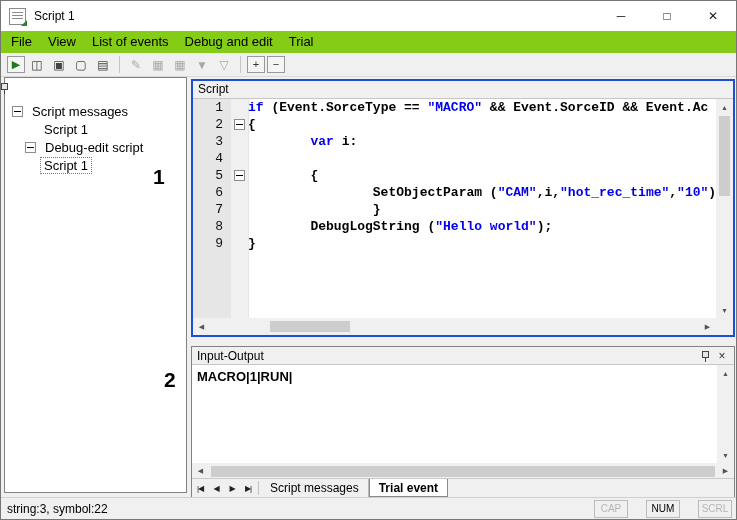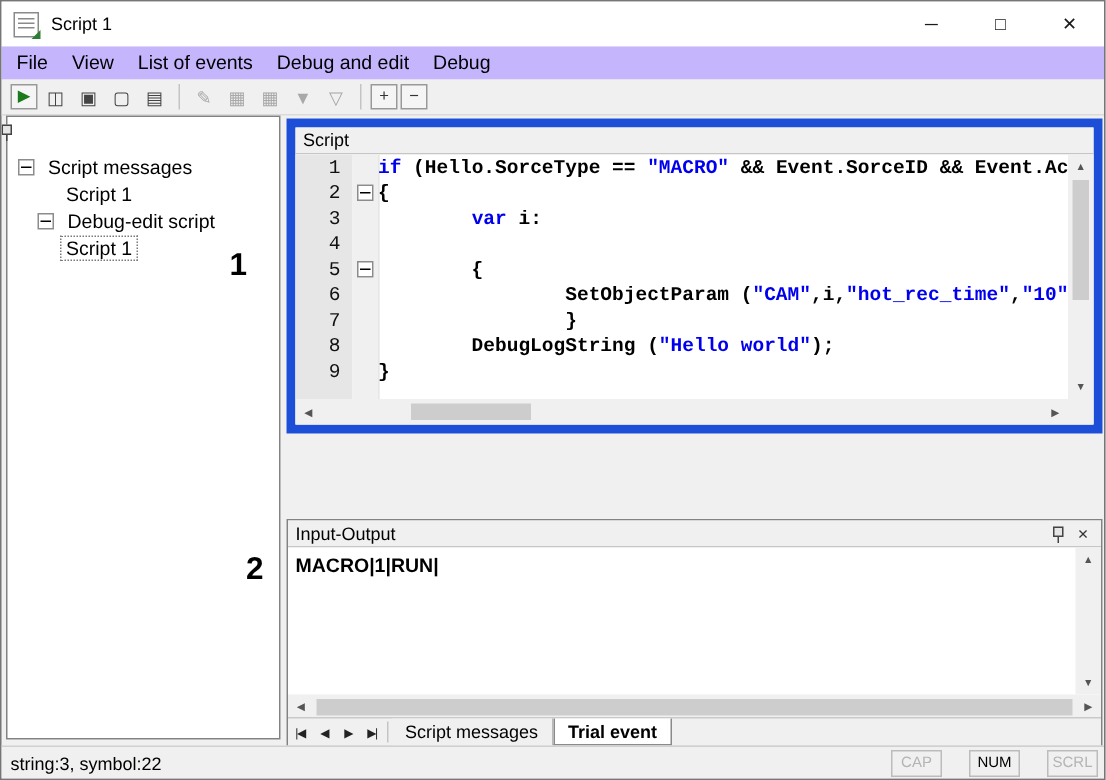--- a/index.html
+++ b/index.html
@@ -11,21 +11,21 @@
   .app-icon{width:15px;height:15px;margin-left:8px;border:1px solid #8a8a8a;background:#fff;position:relative;flex:none;}
   .app-icon::before{content:"";position:absolute;left:2px;top:3px;right:2px;height:1px;background:#8a8a8a;
                     box-shadow:0 3px 0 #8a8a8a,0 6px 0 #8a8a8a;}
   .app-icon::after{content:"";position:absolute;right:-2px;bottom:-2px;width:0;height:0;
                    border-left:6px solid transparent;border-bottom:6px solid #2e7d32;}
   .title-text{margin-left:8px;font-size:12px;}
   .win-controls{margin-left:auto;display:flex;height:100%;}
   .win-btn{width:46px;height:100%;display:flex;align-items:center;justify-content:center;font-size:12px;color:#1a1a1a;}
 
   
-  .menubar{position:absolute;top:30px;left:0;right:0;height:22px;background:#c4b5fd;display:flex;align-items:center;font-size:13px;padding-left:2px;}
+  .menubar{position:absolute;top:30px;left:0;right:0;height:22px;background:#84cc16;display:flex;align-items:center;font-size:13px;padding-left:2px;}
   .menu-item{padding:0 8px;height:22px;line-height:22px;}
 
   
   .toolbar{position:absolute;top:52px;left:0;right:0;height:23px;background:#f0f0f0;display:flex;align-items:center;
            padding-left:5px;border-bottom:1px solid #dadada;}
   .tb-btn{min-width:20px;height:18px;display:flex;align-items:center;justify-content:center;margin:0 1px;font-size:12px;}
   .tb-btn.boxed{border:1px solid #999;background:#f5f5f5;min-width:16px;height:15px;font-size:11px;line-height:13px;}
   .tb-glyph{pointer-events:none;}
   .tb-sep{width:1px;height:17px;background:#c4c4c4;margin:0 5px;flex:none;}
 
@@ -39,21 +39,21 @@
   .tree-conn{width:12px;flex:none;}
   .tree-label{padding:0 3px;border:1px solid transparent;white-space:nowrap;}
   .tree-label.focused{border:1px dotted #7a7a7a;}
 
   
   .annot{position:absolute;font-size:21px;font-weight:bold;color:#000;}
   .annot-1{left:152px;top:164px;}
   .annot-2{left:163px;top:367px;}
 
   
-  .script-panel{position:absolute;left:190px;top:78px;width:544px;height:210px;border:6px solid #1d4ed8;background:#fff;box-sizing:border-box;}
+  .script-panel{position:absolute;left:190px;top:78px;width:544px;height:258px;border:2px solid #1d4ed8;background:#fff;box-sizing:border-box;}
   .script-header{height:17px;background:#f0f0f0;border-bottom:1px solid #c6c6c6;font-size:12px;line-height:17px;padding-left:5px;}
   .editor{position:absolute;top:18px;left:0;right:0;bottom:0;overflow:hidden;background:#fff;}
   .gutter-bg{position:absolute;left:0;top:0;bottom:17px;width:38px;background:#e6e6e6;}
   .fold-bg{position:absolute;left:38px;top:0;bottom:17px;width:17px;background:#f0f0f0;border-right:1px solid #e6e6e6;}
   .code-rows{position:absolute;left:0;top:0;right:17px;bottom:17px;overflow:hidden;}
   .code-row{display:flex;height:17px;line-height:17px;font-family:"Liberation Mono","DejaVu Sans Mono",monospace;font-size:13px;white-space:pre;}
   .line-num{width:30px;text-align:right;padding-right:8px;flex:none;color:#111;}
   .fold-cell{width:17px;flex:none;display:flex;align-items:center;justify-content:center;}
   .fold-box{width:9px;height:9px;border:1px solid #8c8c8c;background:#fff;position:relative;box-sizing:content-box;}
   .fold-box::before{content:"";position:absolute;left:1px;right:1px;top:4px;height:1px;background:#000;}
@@ -117,21 +117,21 @@
       <div class="win-btn">□</div>
       <div class="win-btn">✕</div>
     </div>
   </div>
 
   <div class="menubar" id="menubar">
       <div class="menu-item">File</div>
       <div class="menu-item">View</div>
       <div class="menu-item">List of events</div>
       <div class="menu-item">Debug and edit</div>
-      <div class="menu-item">Debug</div>
+      <div class="menu-item">Trial</div>
     </div>
 
   <div class="toolbar" id="toolbar">
       <div class="tb-btn boxed">
         <span class="tb-glyph" style="color: rgb(28, 122, 28);">▶</span>
       </div>
       <div class="tb-btn">
         <span class="tb-glyph" style="color: rgb(68, 68, 68);">◫</span>
       </div>
       <div class="tb-btn">
@@ -192,21 +192,21 @@
 
   <div class="annot annot-1">1</div>
   <div class="annot annot-2">2</div>
 
   <div class="script-panel">
     <div class="script-header">Script</div>
     <div class="editor">
       <div class="gutter-bg"></div>
       <div class="fold-bg"></div>
       <div class="code-rows" id="code-rows">
-          <div class="code-row"><span class="line-num">1</span><span class="fold-cell"></span><span class="code-text"><span class="seg-k">if</span><span class="seg-p"> (Hello.SorceType == </span><span class="seg-s">"MACRO"</span><span class="seg-p"> &amp;&amp; Event.SorceID &amp;&amp; Event.Ac</span></span></div>
+          <div class="code-row"><span class="line-num">1</span><span class="fold-cell"></span><span class="code-text"><span class="seg-k">if</span><span class="seg-p"> (Event.SorceType == </span><span class="seg-s">"MACRO"</span><span class="seg-p"> &amp;&amp; Event.SorceID &amp;&amp; Event.Ac</span></span></div>
           <div class="code-row"><span class="line-num">2</span><span class="fold-cell"><span class="fold-box"></span></span><span class="code-text"><span class="seg-p">{</span></span></div>
           <div class="code-row"><span class="line-num">3</span><span class="fold-cell"></span><span class="code-text"><span class="seg-p">        </span><span class="seg-k">var</span><span class="seg-p"> i:</span></span></div>
           <div class="code-row"><span class="line-num">4</span><span class="fold-cell"></span></div>
           <div class="code-row"><span class="line-num">5</span><span class="fold-cell"><span class="fold-box"></span></span><span class="code-text"><span class="seg-p">        {</span></span></div>
           <div class="code-row"><span class="line-num">6</span><span class="fold-cell"></span><span class="code-text"><span class="seg-p">                SetObjectParam (</span><span class="seg-s">"CAM"</span><span class="seg-p">,i,</span><span class="seg-s">"hot_rec_time"</span><span class="seg-p">,</span><span class="seg-s">"10"</span><span class="seg-p">);</span></span></div>
           <div class="code-row"><span class="line-num">7</span><span class="fold-cell"></span><span class="code-text"><span class="seg-p">                }</span></span></div>
           <div class="code-row"><span class="line-num">8</span><span class="fold-cell"></span><span class="code-text"><span class="seg-p">        DebugLogString (</span><span class="seg-s">"Hello world"</span><span class="seg-p">);</span></span></div>
           <div class="code-row"><span class="line-num">9</span><span class="fold-cell"></span><span class="code-text"><span class="seg-p">}</span></span></div>
         </div>
       <div class="vscroll">

